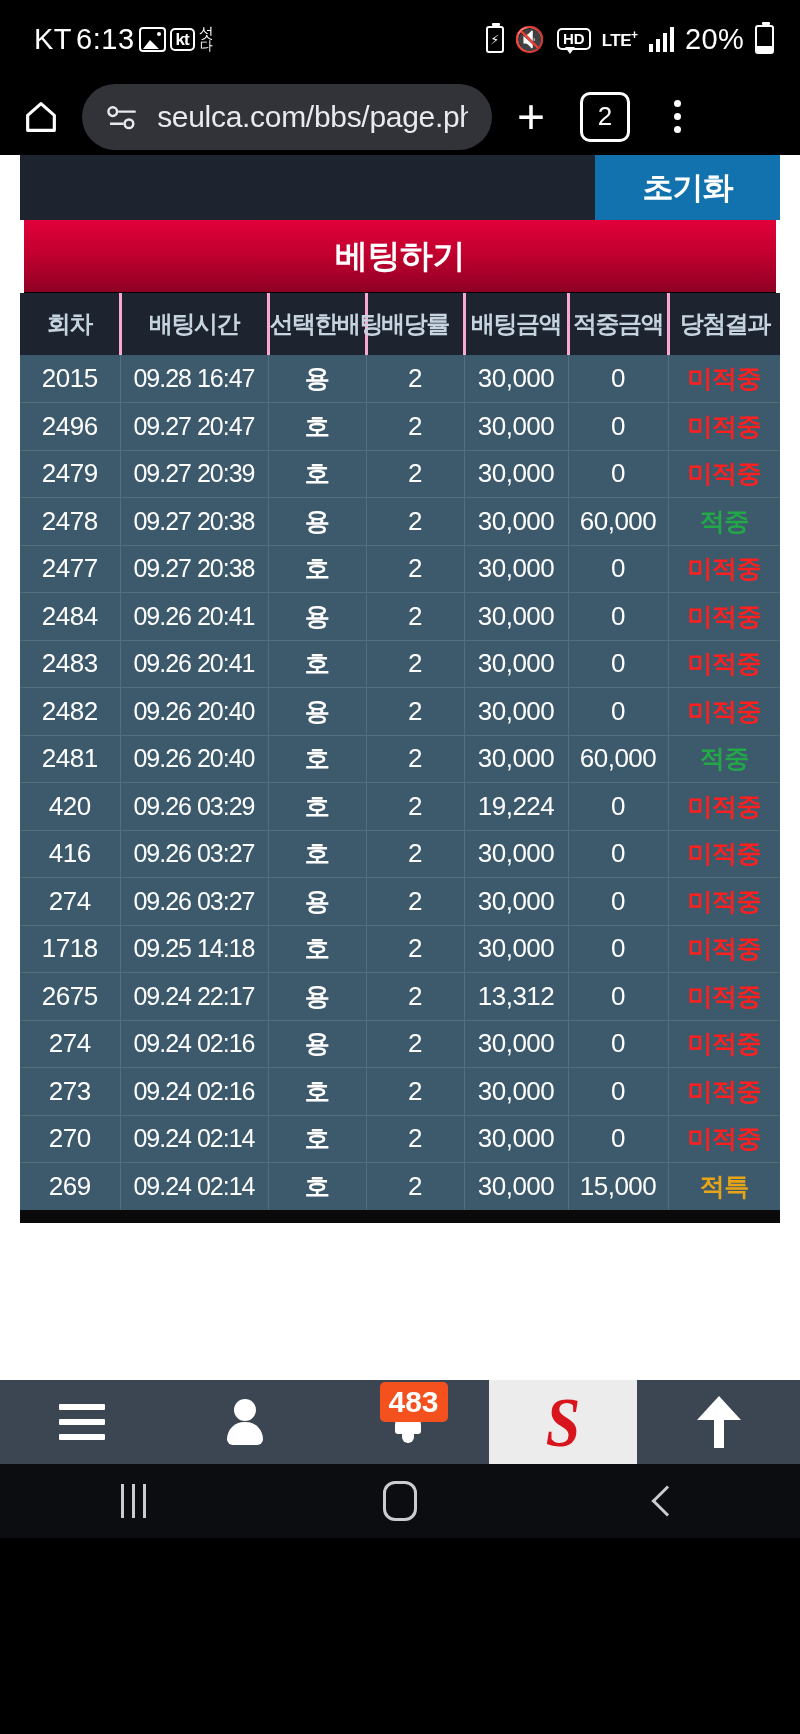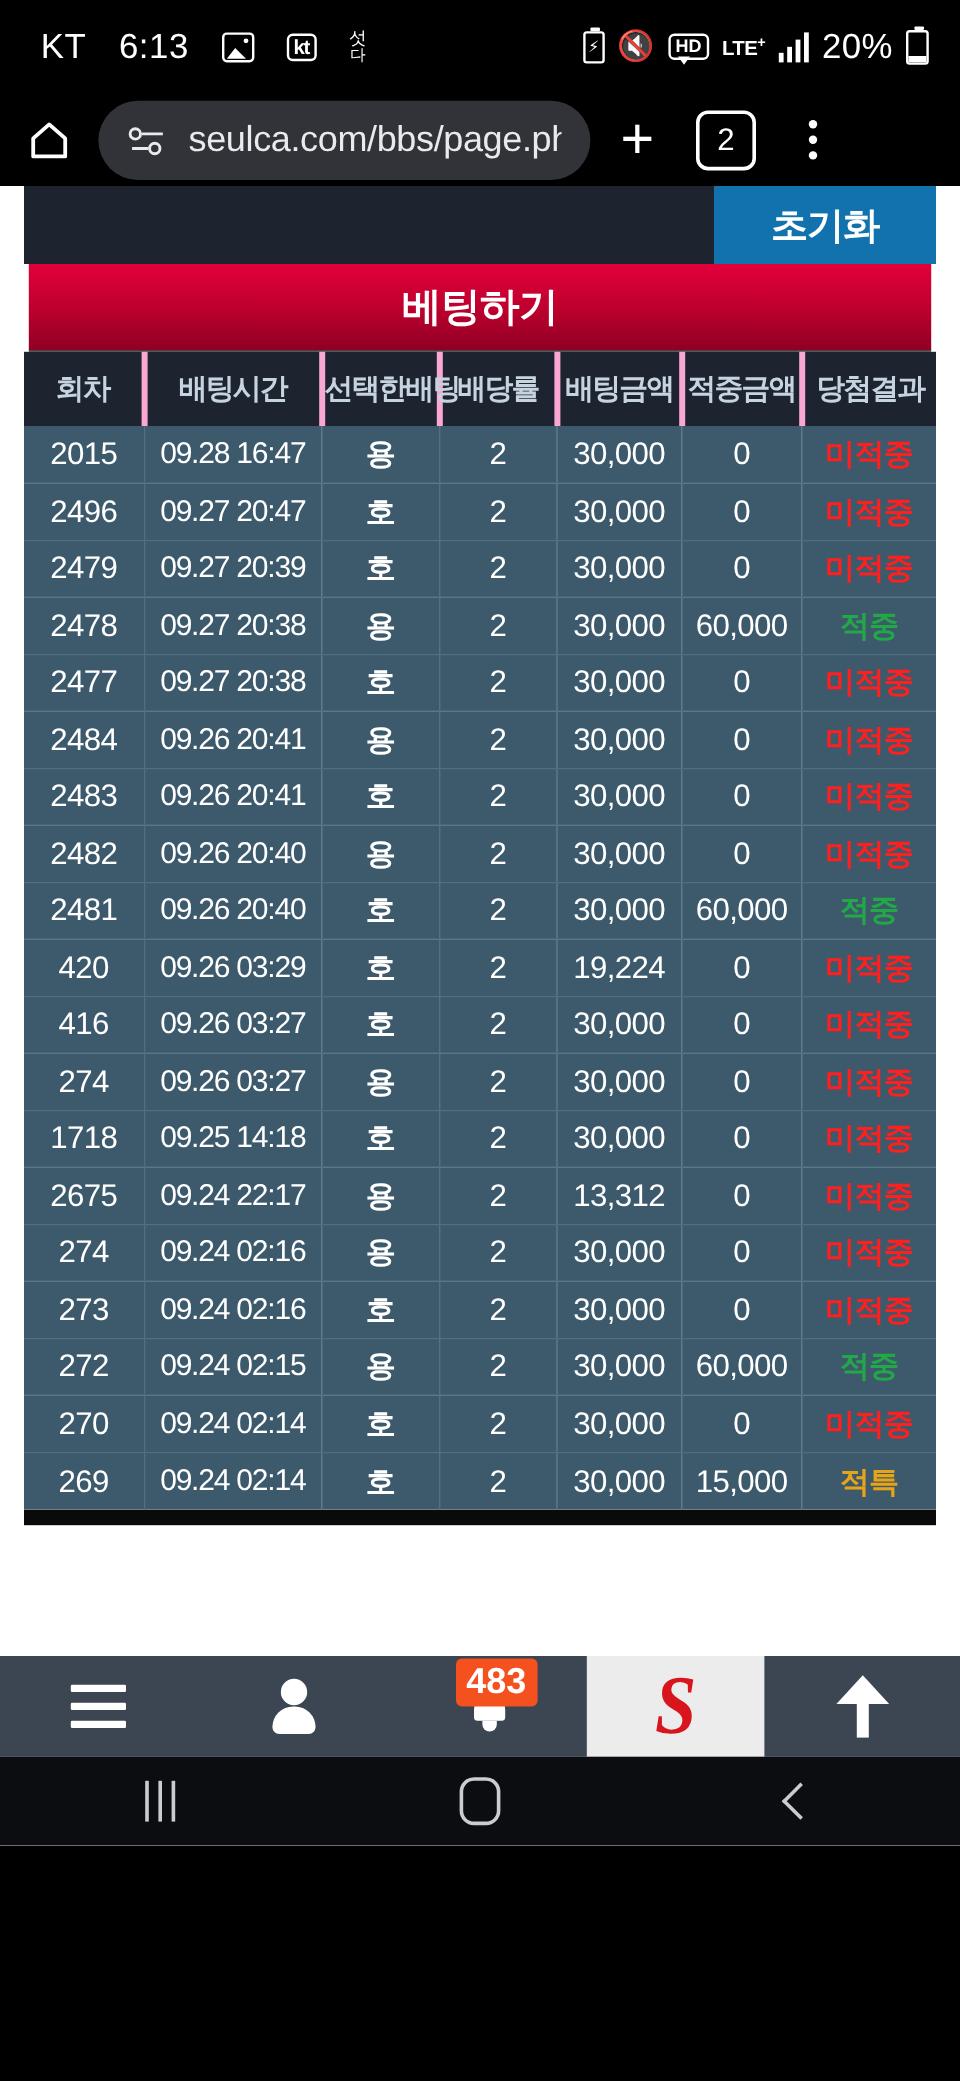--- a/index.html
+++ b/index.html
@@ -9,21 +9,21 @@
     font-family:"Liberation Sans","DejaVu Sans",sans-serif;
     overflow:hidden; position:relative;
   }
 
   
   .statusbar{
     height:78px; background:#000; color:#fff;
     display:flex; align-items:center; justify-content:space-between;
     padding:0 26px 0 34px;
   }
-  .sb-left{ display:flex; align-items:center; gap:27px; }
+  .sb-left{ display:flex; align-items:center; gap:4px; }
   .sb-carrier{ font-size:29px; letter-spacing:.5px; }
   .sb-time{ font-size:29px; letter-spacing:.5px; }
   .ico-photo{
     width:27px;height:25px;border:2.5px solid #fff;border-radius:4px;
     position:relative; display:inline-block; overflow:hidden;
   }
   .ico-photo:after{
     content:""; position:absolute; left:2px; bottom:1px;
     border-left:7px solid transparent; border-right:9px solid transparent;
     border-bottom:9px solid #fff;
@@ -111,21 +111,21 @@
     color:#fff; font-size:33px; font-weight:bold; letter-spacing:-.5px;
     display:flex; align-items:center; justify-content:center;
     border-bottom:1px solid #000;
   }
 
   .tablewrap{ margin:0 20px; overflow:hidden; }
   table{ border-collapse:collapse; width:760px; table-layout:fixed; }
   thead th{
     background:#1d2430; color:#c6d4e0; font-size:24px; font-weight:bold;
     height:62px; letter-spacing:-1.5px; white-space:nowrap;
-    border-right:5px solid #f9a8d4;
+    border-right:3px solid #f9a8d4;
   }
   thead th:last-child{ border-right:none; }
   tbody td{
     background:#3d5a6c; color:#fff; font-size:26px; text-align:center;
     height:47.5px; border-bottom:1px solid #51707f; border-right:1px solid #51707f;
     white-space:nowrap; letter-spacing:-.5px;
   }
   tbody td:last-child{ border-right:none; }
   tbody tr:last-child td{ border-bottom:none; }
   td.c-time{ font-size:25px; letter-spacing:-1px;}
@@ -417,29 +417,20 @@
           <tr>
             <td class="c-round">273</td>
             <td class="c-time">09.24 02:16</td>
             <td class="c-pick">호</td>
             <td class="c-odds">2</td>
             <td class="c-bet">30,000</td>
             <td class="c-win">0</td>
             <td><span class="res-miss">미적중</span></td>
           </tr>
           <tr>
-            <td class="c-round">272</td>
-            <td class="c-time">09.24 02:15</td>
-            <td class="c-pick">용</td>
-            <td class="c-odds">2</td>
-            <td class="c-bet">30,000</td>
-            <td class="c-win">60,000</td>
-            <td><span class="res-hit">적중</span></td>
-          </tr>
-          <tr>
             <td class="c-round">270</td>
             <td class="c-time">09.24 02:14</td>
             <td class="c-pick">호</td>
             <td class="c-odds">2</td>
             <td class="c-bet">30,000</td>
             <td class="c-win">0</td>
             <td><span class="res-miss">미적중</span></td>
           </tr>
           <tr>
             <td class="c-round">269</td>

